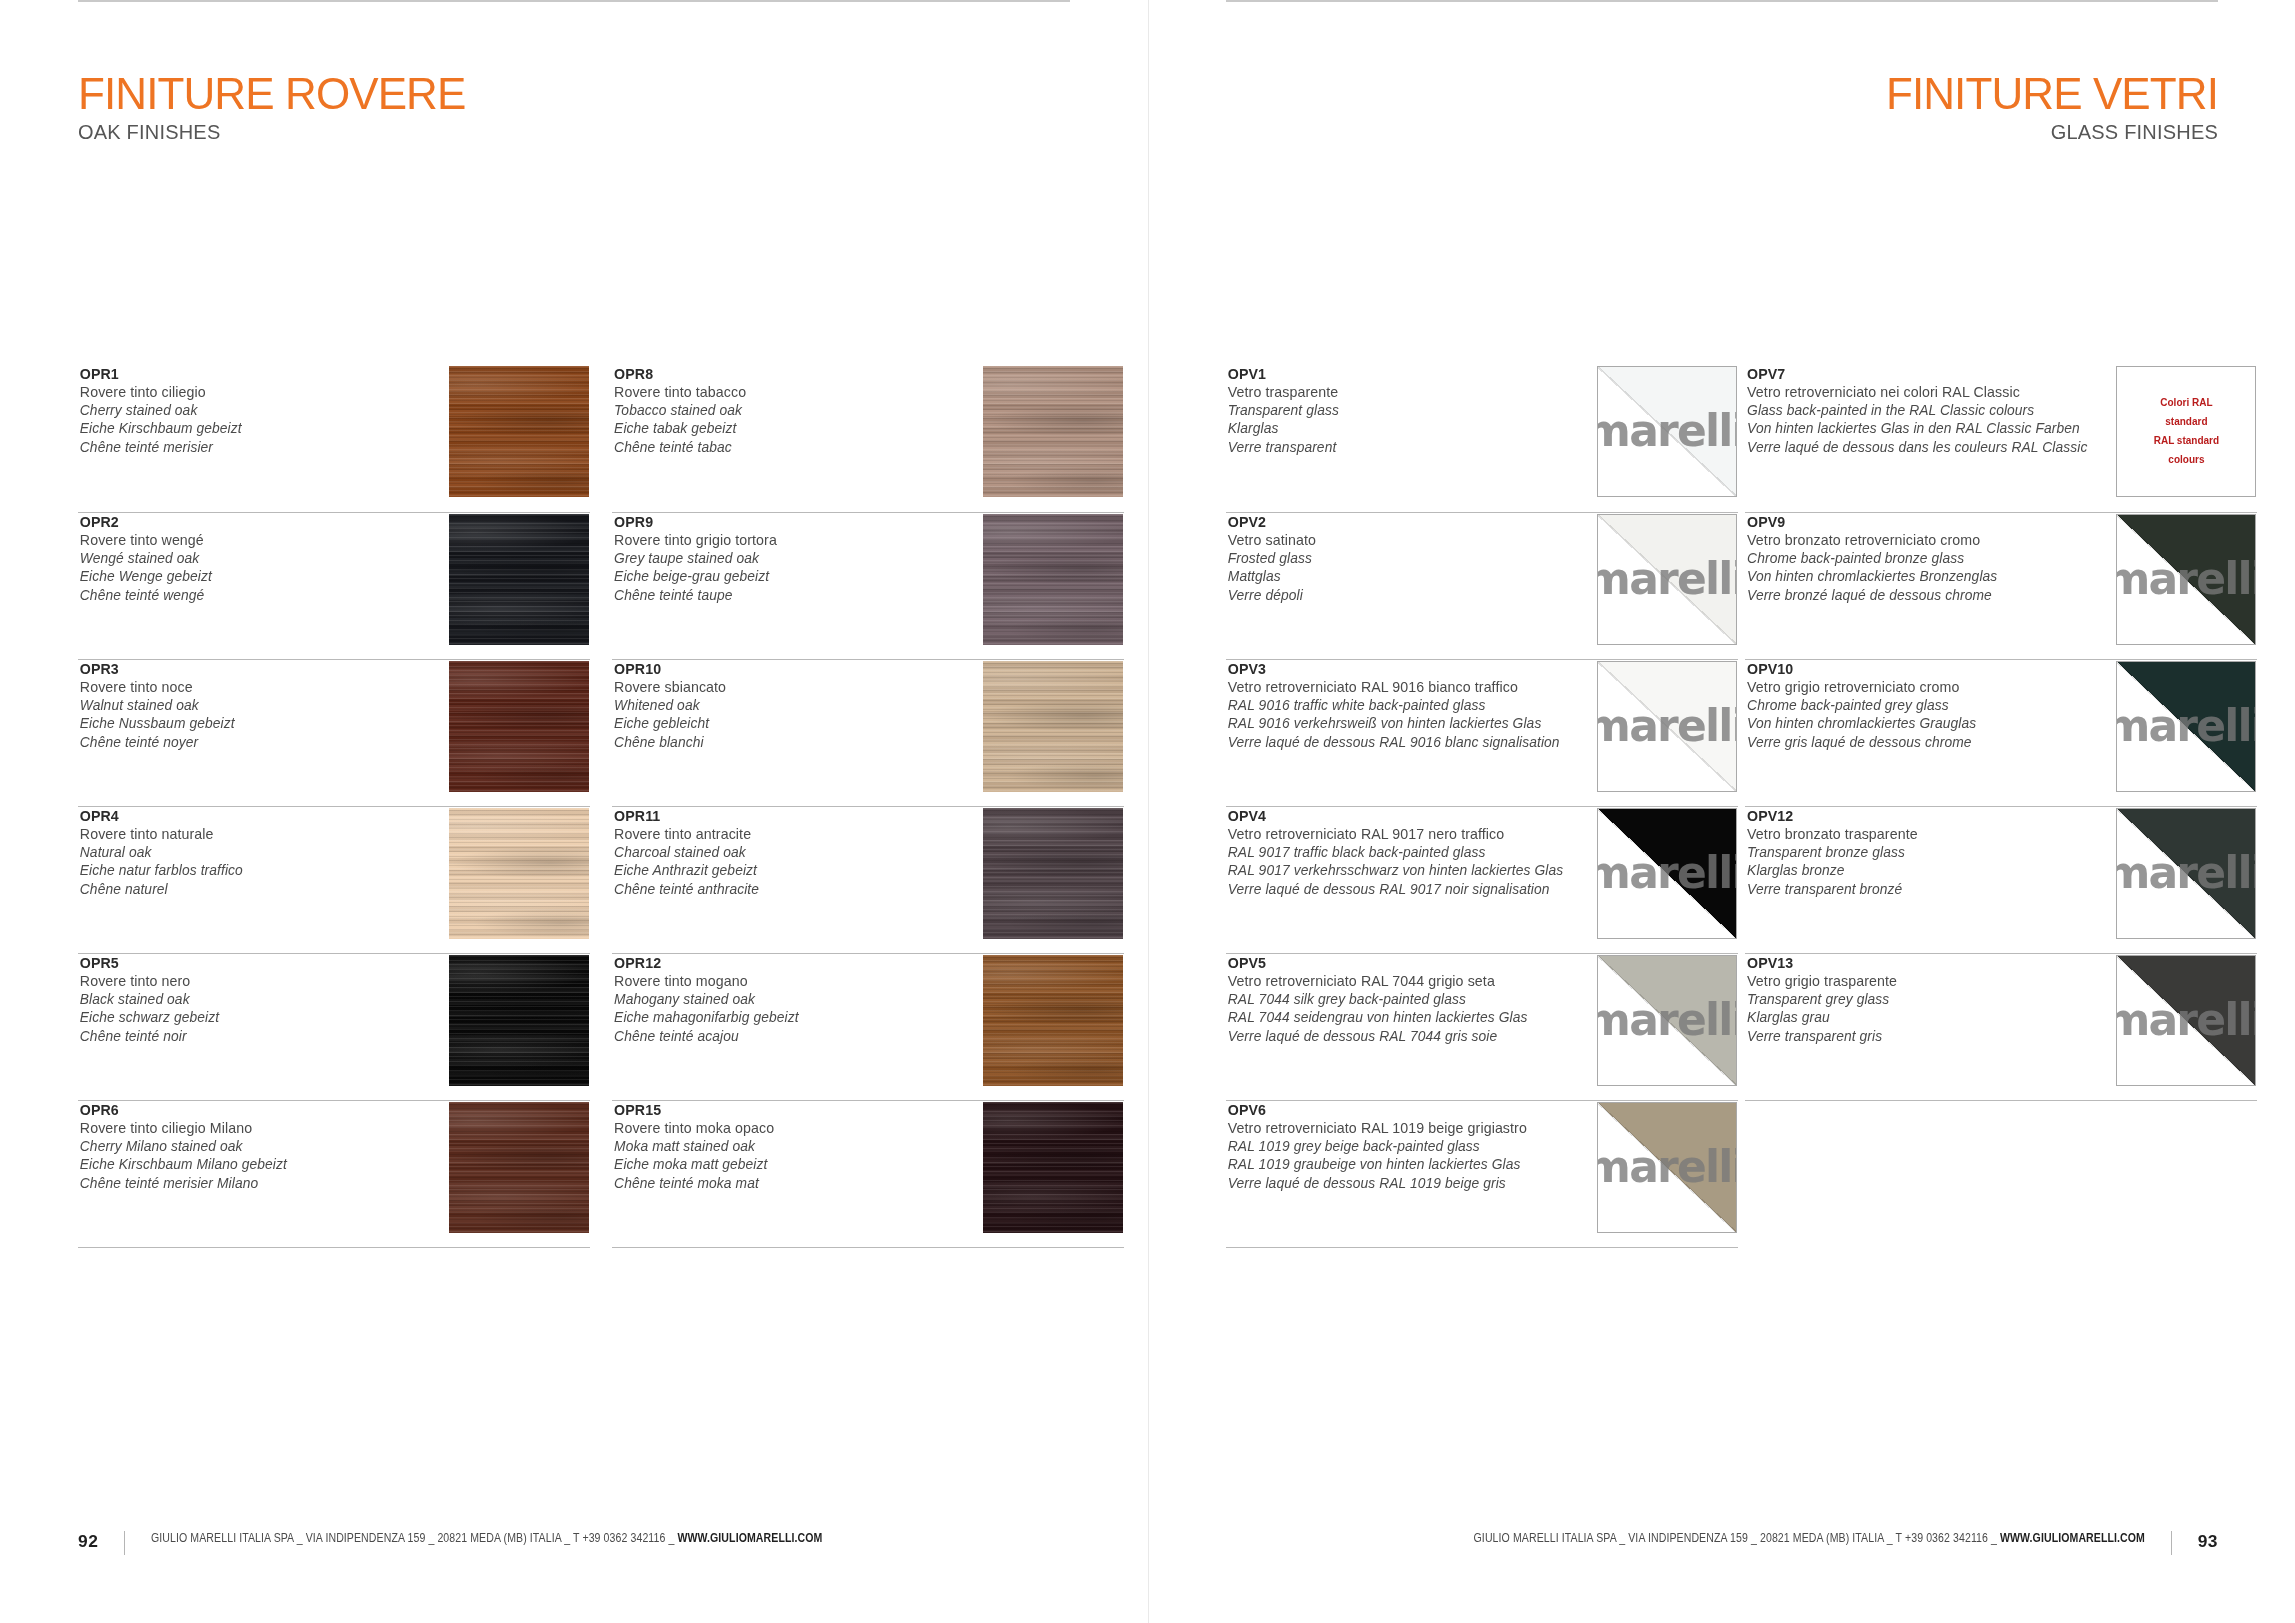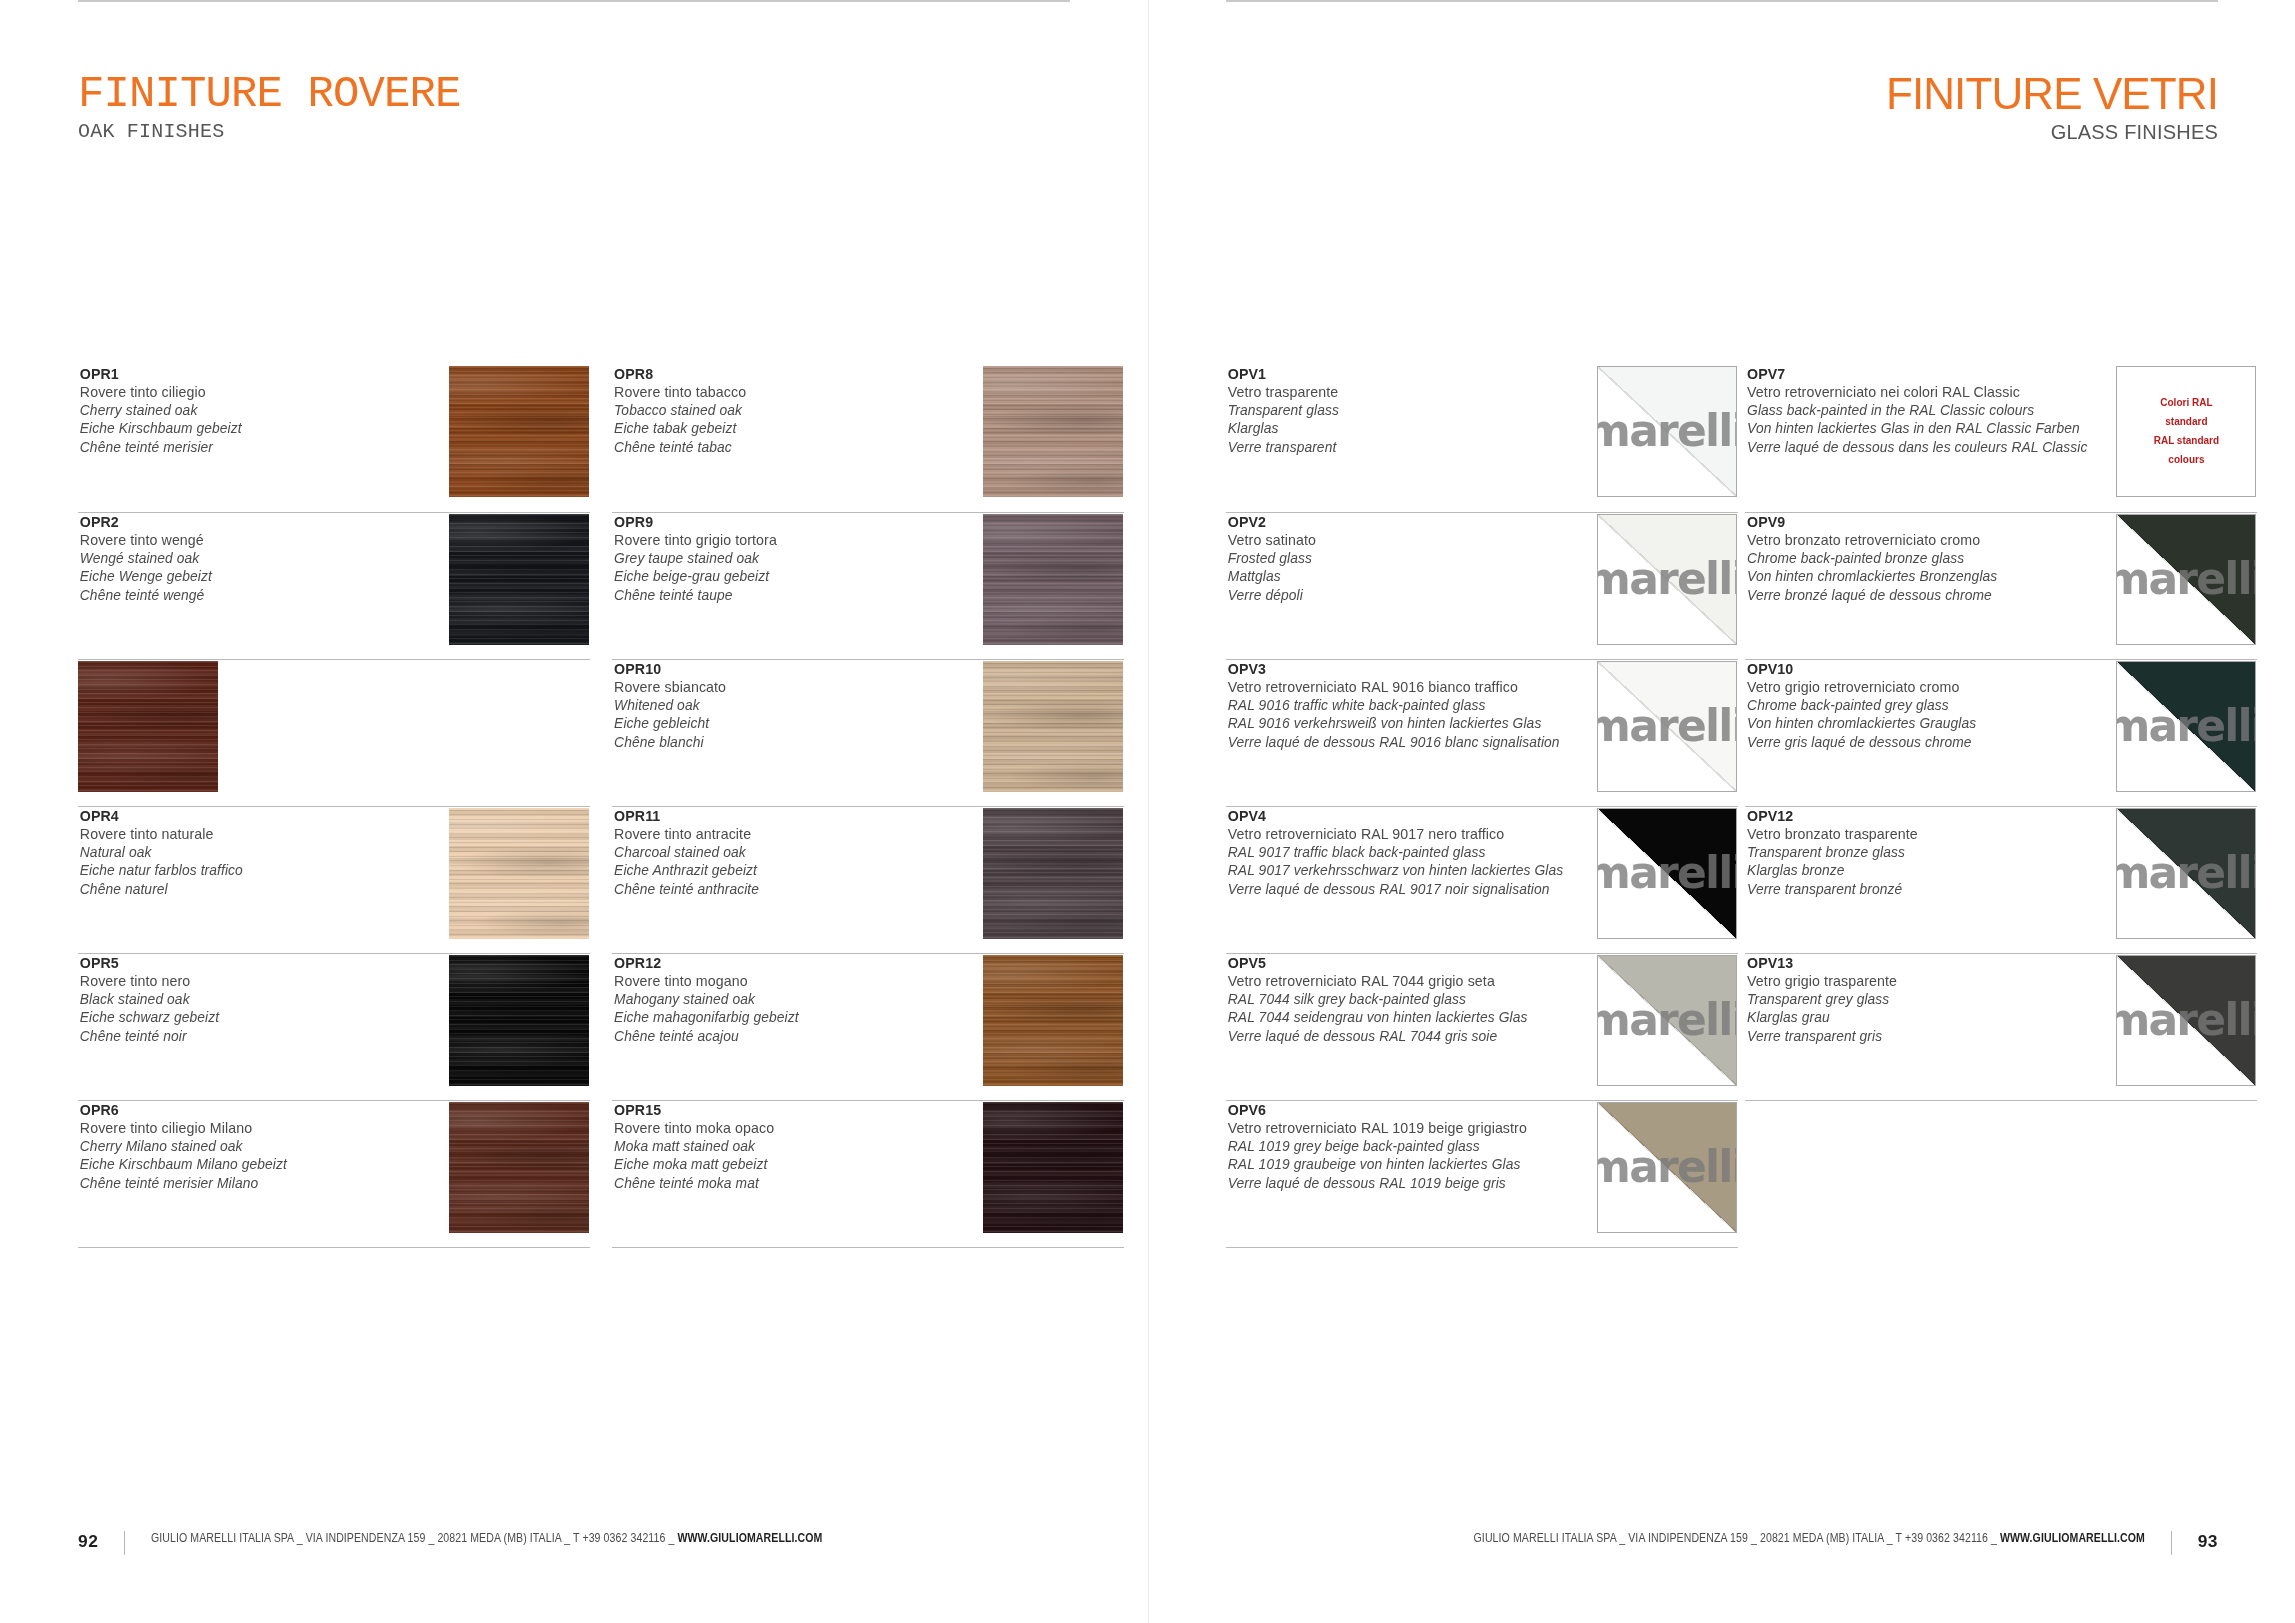--- a/index.html
+++ b/index.html
@@ -16,21 +16,21 @@
   .page { position:relative; width:1148px; height:1624px; }
   .page.left  { padding:0 0 0 0; }
   .page.right { padding:0 8px 0 0; }
   .gutter-line{
     position:absolute; left:1148px; top:0; width:0.9px; height:1624px;
     background:#e9e9e9;
   }
 
   
   .page-header { position:absolute; top:72px; }
-  .page-header.left  { left:78px;  text-align:left;font-family:Liberation Mono, monospace; }
+  .page-header.left  { left:78px;  text-align:left; }
   .page-header.right { right:78px; text-align:right; }
   .hdr-main {
     font-size:44px; font-weight:400; letter-spacing:-0.9px;
     color:#EE7423; line-height:1.0; white-space:nowrap;
   }
   .hdr-sub {
     font-size:20px; font-weight:300; letter-spacing:0.2px;
     color:#565656; line-height:1.2; margin-top:3.7px; white-space:nowrap;
   }
 
@@ -206,20 +206,27 @@
               <div class="fr">Chêne teinté wengé</div>
             </div>
             <div class="swatch wood">
               <div class="wood-base" style="background:#15171c"></div>
               <div class="wood-grain2"></div>
               <div class="wood-grain"></div>
               <div class="wood-blotch"></div>
             </div>
           </div>
           <div class="item">
+            <div class="txt">
+              <div class="code">OPR3</div>
+              <div class="it">Rovere tinto noce</div>
+              <div class="en">Walnut stained oak</div>
+              <div class="de">Eiche Nussbaum gebeizt</div>
+              <div class="fr">Chêne teinté noyer</div>
+            </div>
             <div class="swatch wood">
               <div class="wood-base" style="background:#5b2317"></div>
               <div class="wood-grain2"></div>
               <div class="wood-grain"></div>
               <div class="wood-blotch"></div>
             </div>
           </div>
           <div class="item">
             <div class="txt">
               <div class="code">OPR4</div>

